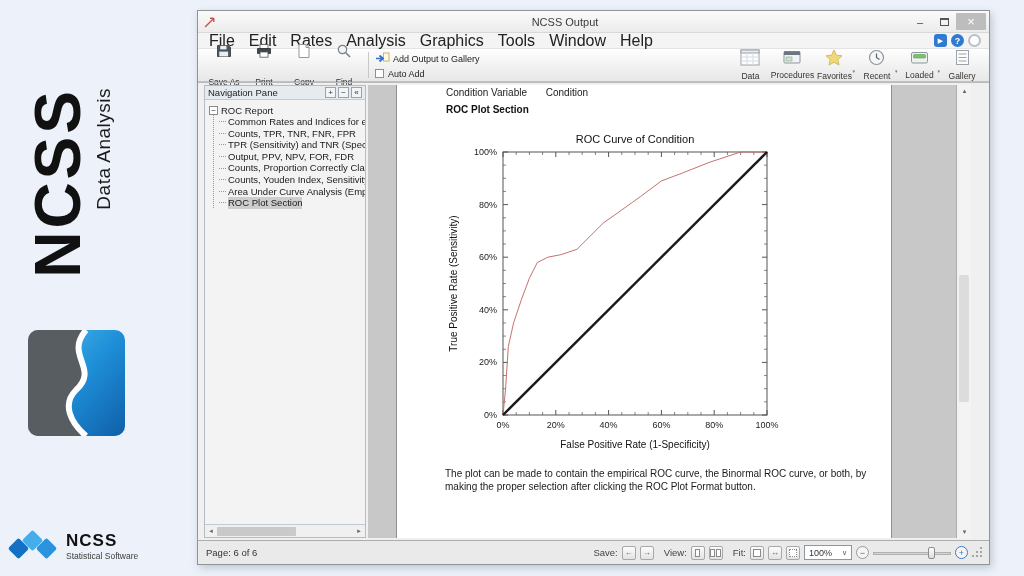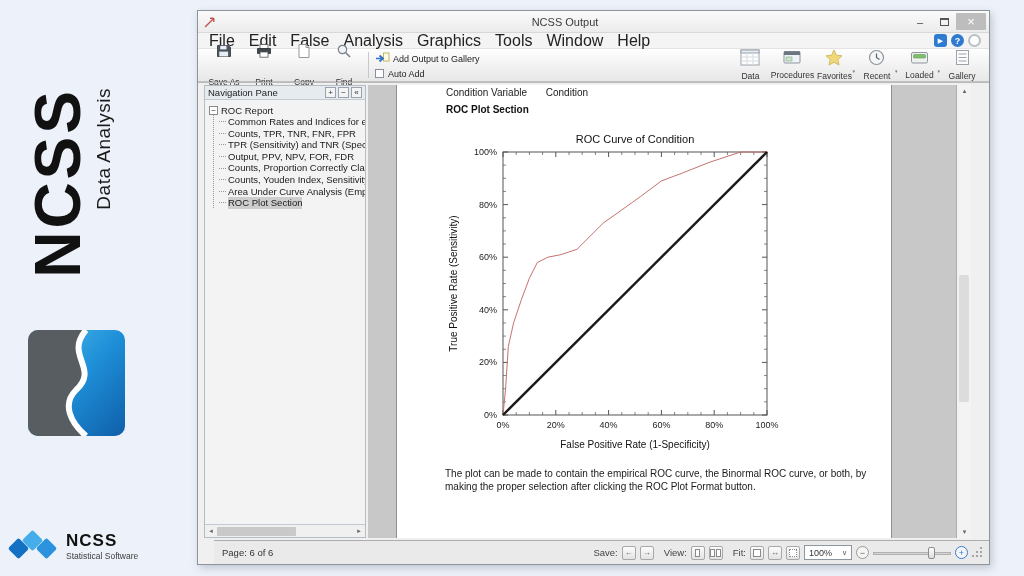--- a/index.html
+++ b/index.html
@@ -95,21 +95,21 @@
   .chart { position:absolute; left:48px; top:46px; }
   .para { position:absolute; left:48px; top:383px; width:452px; font-size:10px; line-height:1.25; color:#1a1a1a; }
   .vscroll { position:absolute; right:0; top:0; bottom:0; width:15px; background:#f3f3f3;
              border-left:1px solid #aeaeae; }
   .vscroll .sb-a { position:absolute; left:0; width:15px; text-align:center; }
   .vscroll .up { top:2px; }
   .vscroll .down { bottom:2px; }
   .vthumb { position:absolute; left:2px; right:2px; top:42%; height:28%; background:#dcdcdc; border-radius:2px; }
 
   
-  .statusbar { position:absolute; left:16px; bottom:0; right:0; height:24px; background:#eaeaea;
+  .statusbar { position:absolute; left:0; bottom:0; right:0; height:24px; background:#eaeaea;
                border-top:1px solid #adadad; display:flex; align-items:center; font-size:9.5px; color:#333; }
   .st-pageinfo { padding-left:8px; }
   .st-right { margin-left:auto; display:flex; align-items:center; gap:4px; padding-right:6px; }
   .st-lb { margin-left:6px; color:#444; }
   .st-btn { width:14px; height:14px; background:linear-gradient(#fcfcfc,#e3e3e3); border:1px solid #a8a8a8;
             border-radius:2px; display:flex; align-items:center; justify-content:center; gap:1px;
             font-size:8px; color:#555; }
   .pg { width:5px; height:8px; border:1px solid #8a8a8a; background:#fff; display:block; }
   .pg.wide { width:8px; }
   .pg.dash { border-style:dotted; width:8px; }
@@ -176,21 +176,21 @@
       <span class="winbtn">
           <i class="maxbox"></i>
         </span>
       <span class="winbtn close">×</span>
     </div>
 
     <div class="menubar">
       <div class="menus" id="menus">
           <span class="menu-item">File</span>
           <span class="menu-item">Edit</span>
-          <span class="menu-item">False</span>
+          <span class="menu-item">Rates</span>
           <span class="menu-item">Analysis</span>
           <span class="menu-item">Graphics</span>
           <span class="menu-item">Tools</span>
           <span class="menu-item">Window</span>
           <span class="menu-item">Help</span>
         </div>
       <div class="menubar-right">
         <span class="mb-ico video">▶</span>
         <span class="mb-ico help">?</span>
         <span class="mb-ico ring"></span>

